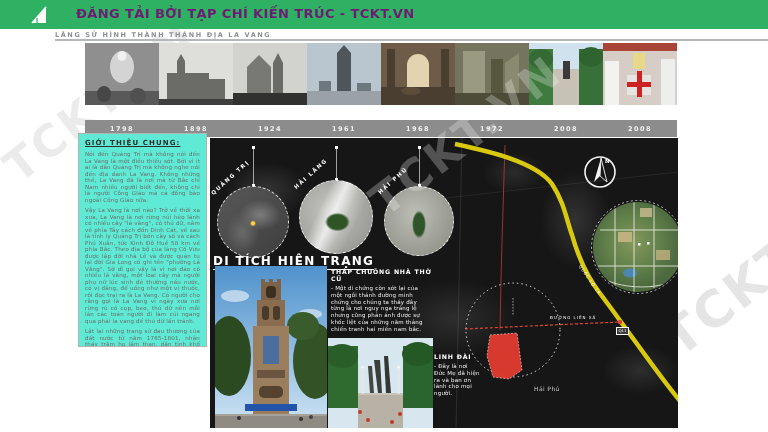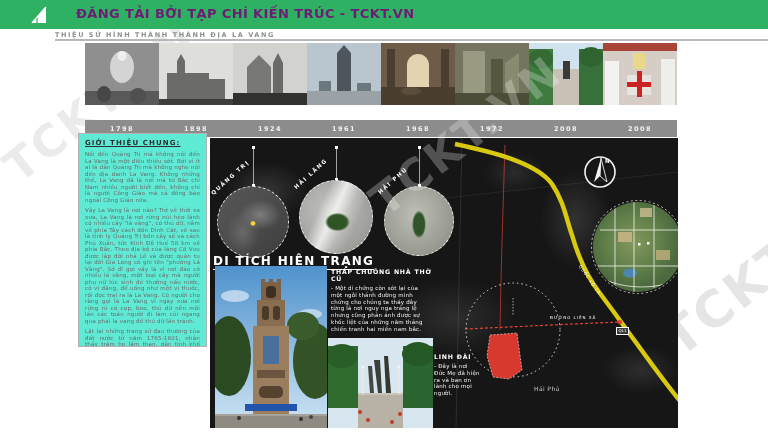--- a/index.html
+++ b/index.html
@@ -93,21 +93,21 @@
   <header class="topbar">
     <span class="logo">
       <svg width="23" height="23" viewBox="0 0 23 23">
         <polygon points="4,20 18,4 18,20" fill="#ffffff"></polygon>
         <path d="M4,20 L18,4" stroke="#ffffff" stroke-width="1.5" fill="none"></path>
         <path d="M9,15 L9,20" stroke="#2eb163" stroke-width="1.2"></path>
       </svg>
     </span>
     <span class="topbar-title">ĐĂNG TẢI BỞI TẠP CHÍ KIẾN TRÚC - TCKT.VN</span>
   </header>
-  <div class="subtitle">THIỆU SỬ HÌNH THÀNH THÁNH ĐỊA LA VANG</div>
+  <div class="subtitle">LĂNG SỬ HÌNH THÀNH THÁNH ĐỊA LA VANG</div>
   <div class="top-rule"></div>
 
   <div class="photos">
     <span class="tile">
       <svg width="74" height="62" viewBox="0 0 74 62">
           <rect width="74" height="62" fill="#8f8f8f"></rect>
         <ellipse cx="37" cy="24" rx="12" ry="16" fill="#dcdcdc" opacity=".9"></ellipse>
         <ellipse cx="37" cy="13" rx="4.5" ry="5" fill="#f0f0f0"></ellipse>
         <rect y="48" width="74" height="14" fill="#595959"></rect>
         <ellipse cx="19" cy="51" rx="7" ry="8" fill="#474747"></ellipse>

